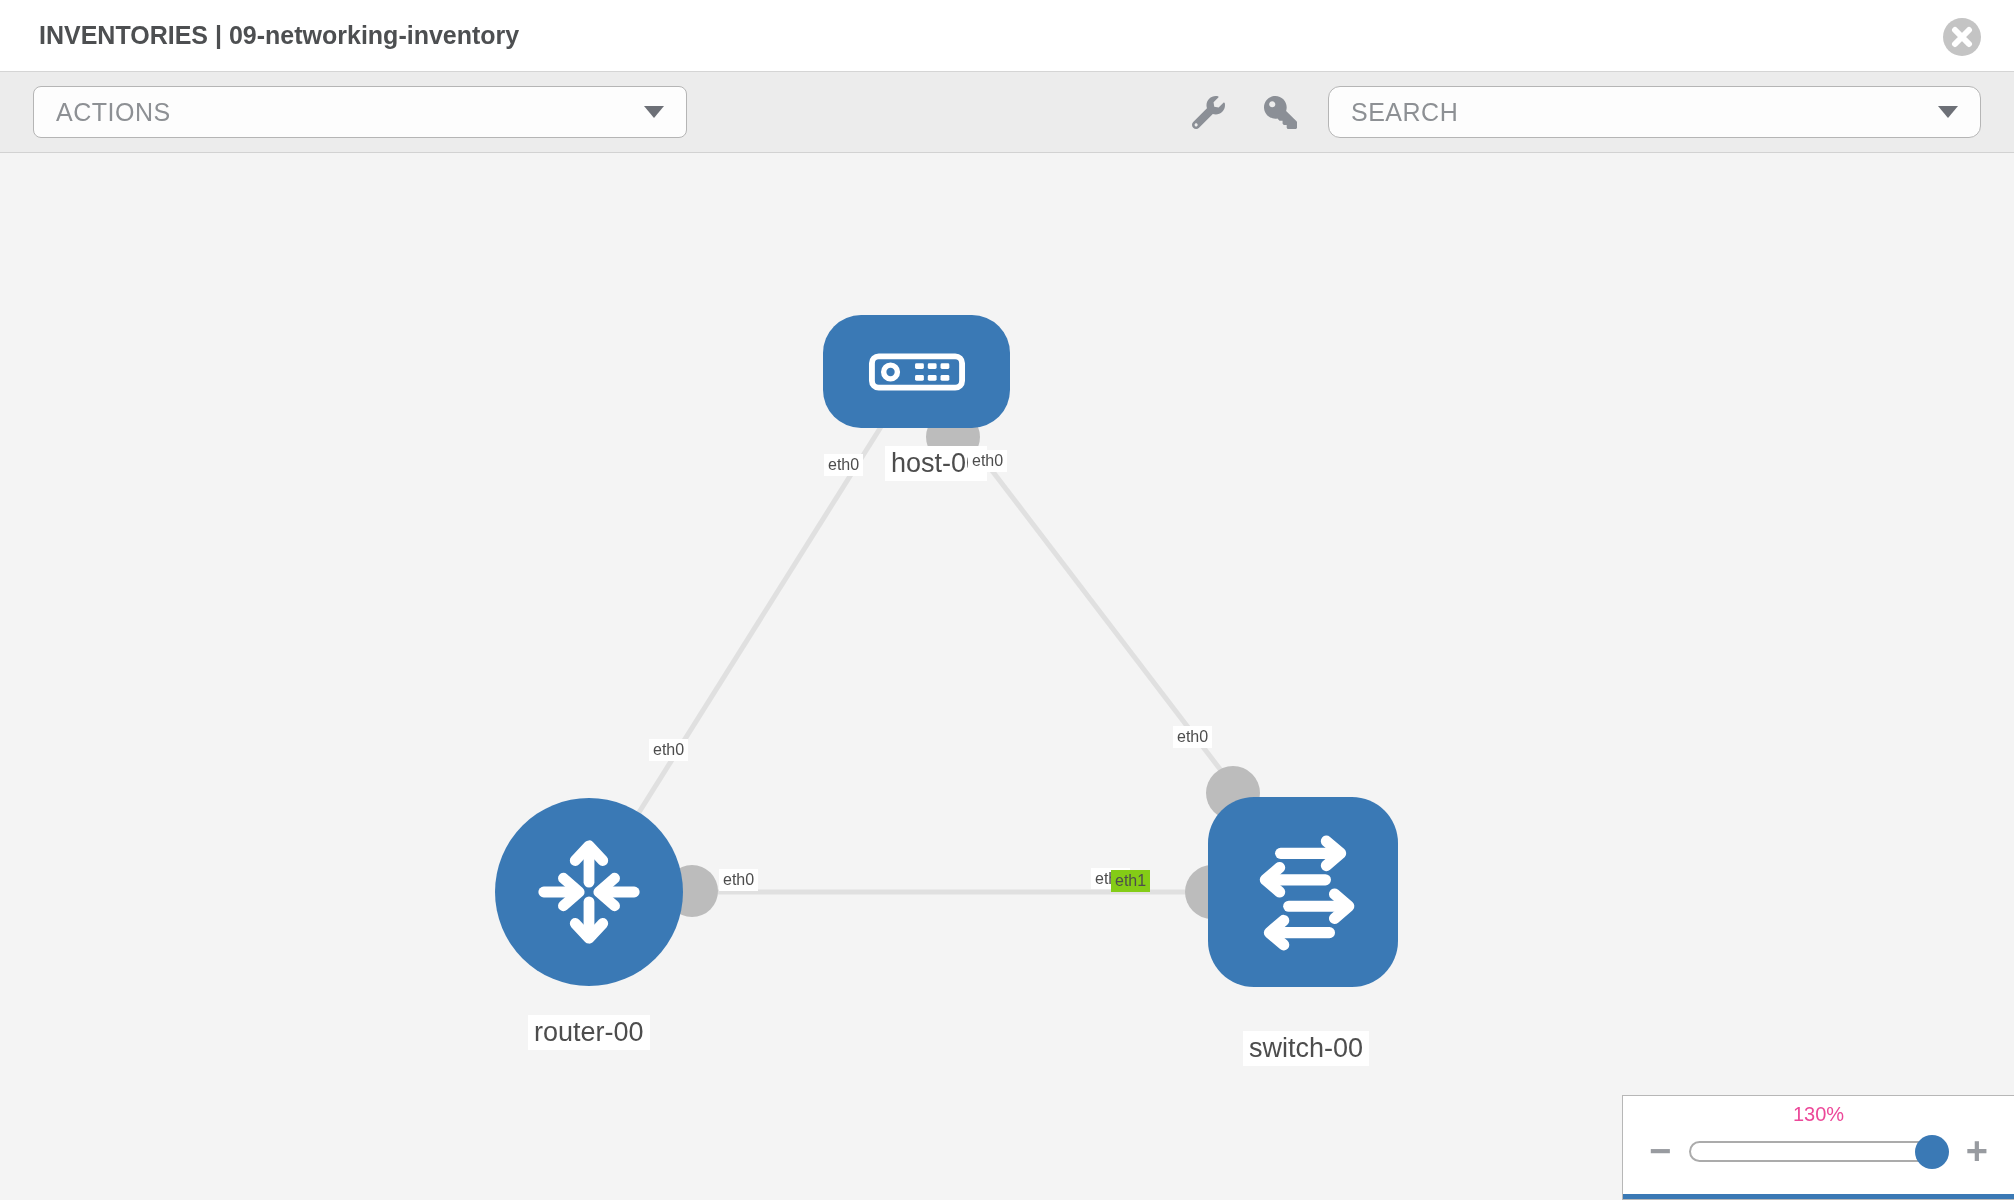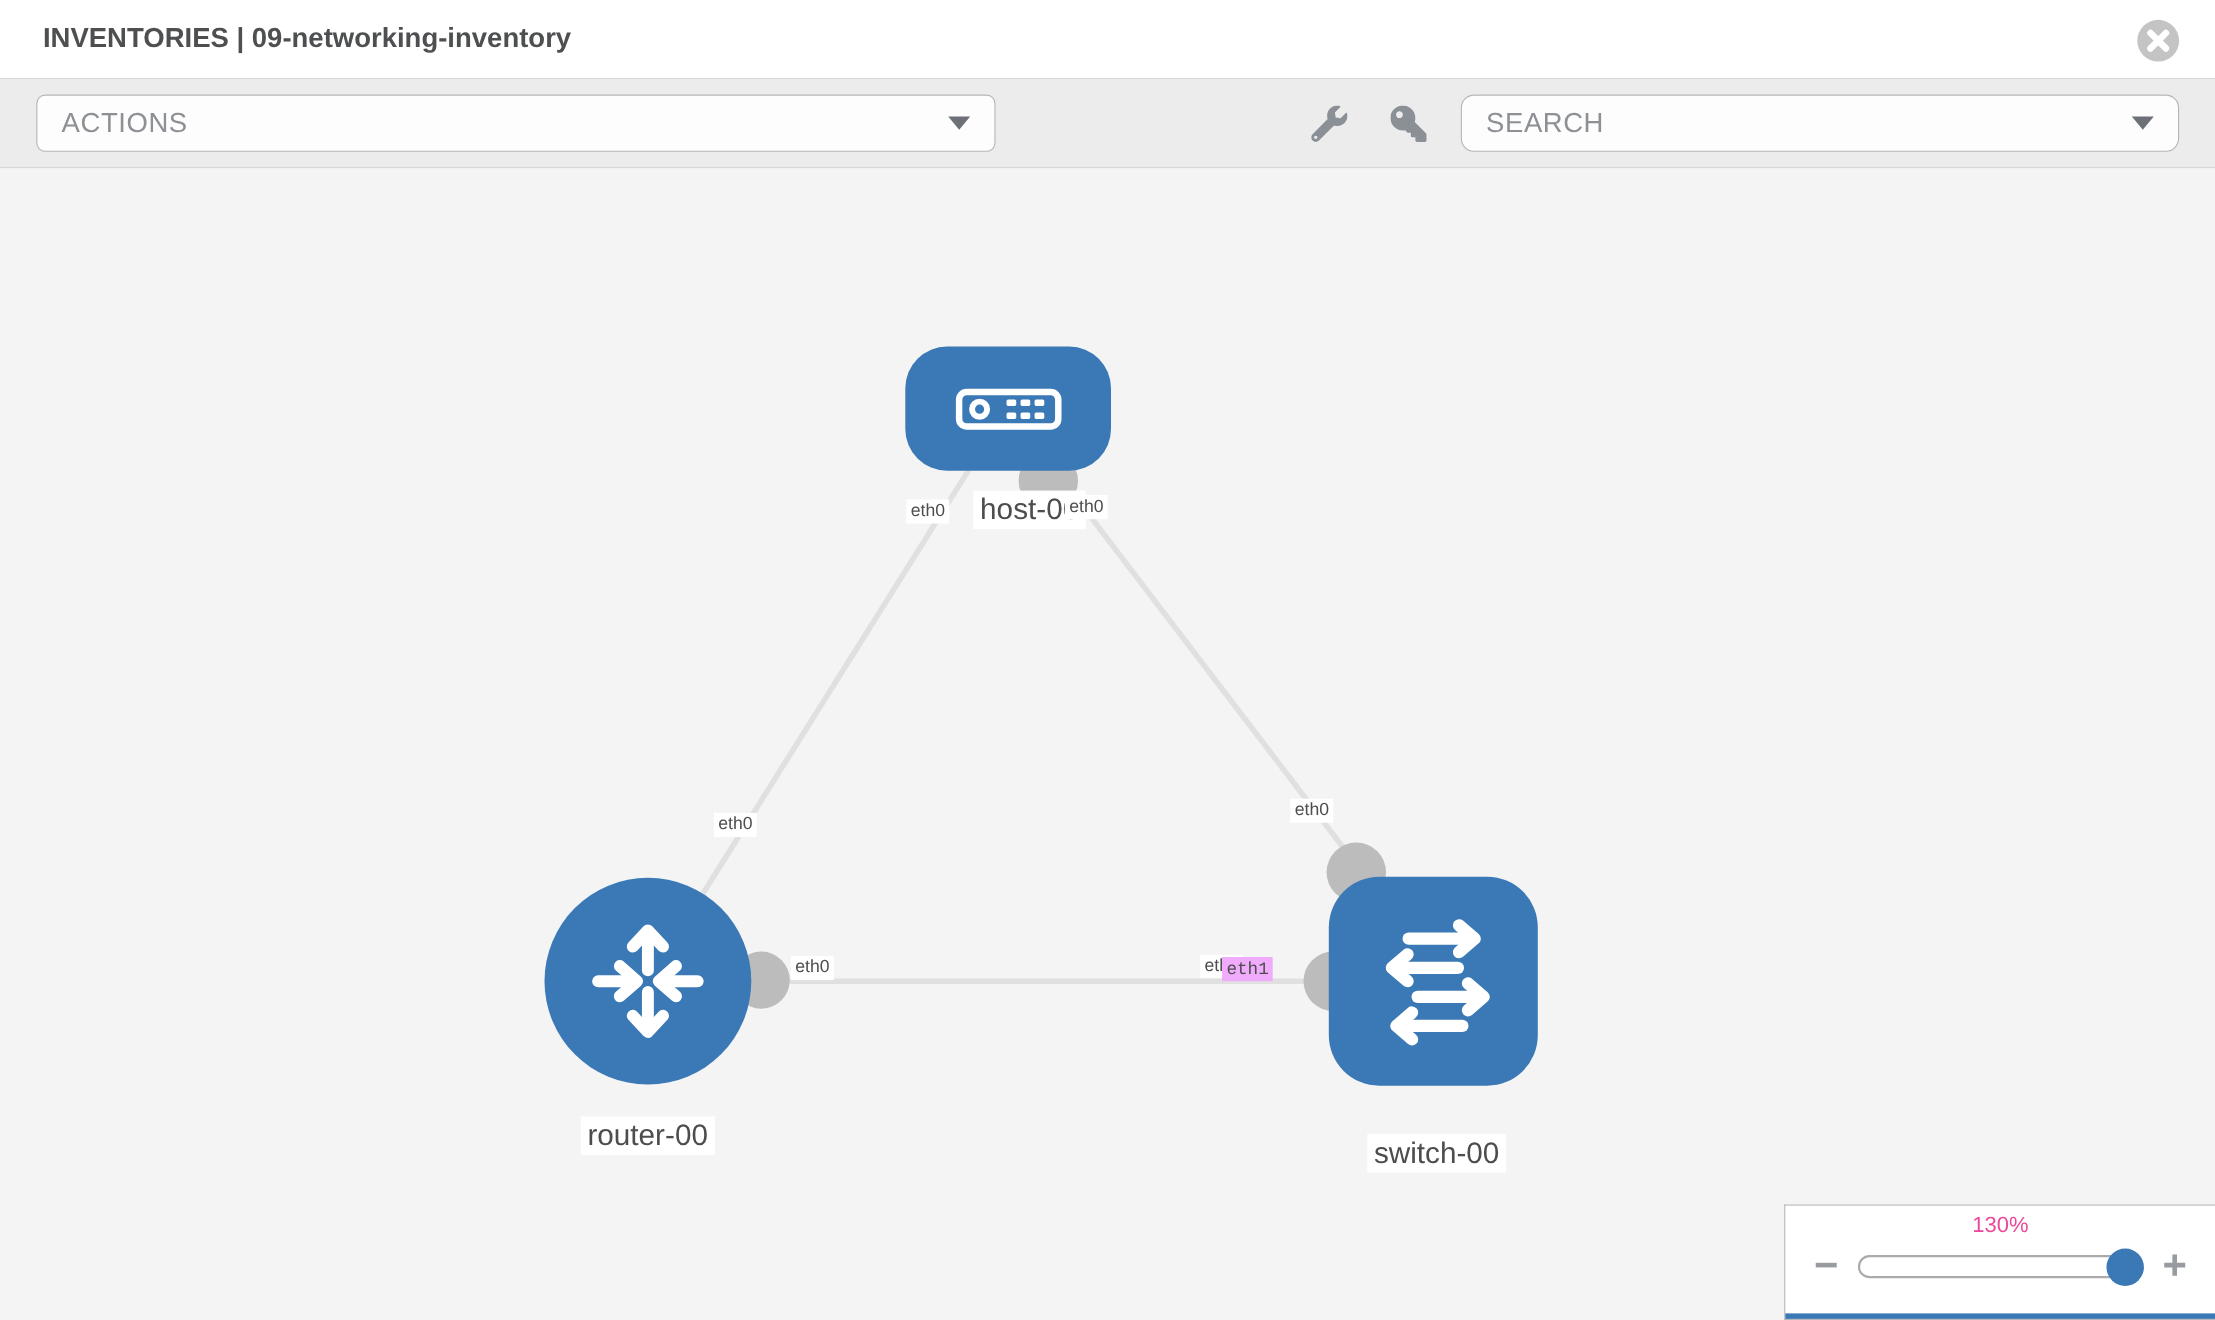--- a/index.html
+++ b/index.html
@@ -15,21 +15,21 @@
                background:#c4c4c4; border:none; cursor:pointer; display:flex; align-items:center; justify-content:center; }
 
   
   .toolbar { height:81px; background:#ececec; border-bottom:1px solid #d2d2d2;
              display:flex; align-items:center; padding:0 33px; }
   .select-box { height:52px; background:#fdfdfd; border:1px solid #b5b5b5; border-radius:8px;
                 display:flex; align-items:center; justify-content:space-between; padding:0 22px; cursor:pointer; }
   .select-box .sel-label { font-size:25px; color:#8d9094; letter-spacing:0.5px; }
   .caret { width:0; height:0; border-left:10px solid transparent; border-right:10px solid transparent;
            border-top:12px solid #6d7077; }
-  .actions-select { width:872px; }
+  .actions-select { width:654px; }
   .search-select { width:653px;border-radius:12px; }
   .tool-icons { display:flex; align-items:center; gap:36px; margin:0 30px 0 auto; }
   .icon-btn { background:none; border:none; cursor:pointer; width:36px; height:36px;
               display:flex; align-items:center; justify-content:center; }
 
   
   .canvas { position:relative; width:2014px; height:1046px; background:#f4f4f4; overflow:hidden; }
   .links-svg { position:absolute; left:0; top:0; z-index:1; }
   .node { position:absolute; z-index:2; display:flex; align-items:center; justify-content:center; }
   .node-host   { left:823px; top:162px; width:187px; height:113px; border-radius:38px; }
@@ -41,21 +41,21 @@
   .chip-host-label   { left:885px;  top:293px; }
   .chip-router-label { left:528px;  top:862px; }
   .chip-switch-label { left:1243px; top:842px;margin-top:36px; }
   .chip-eth-host-left   { left:824px;  top:301px; }
   .chip-eth-host-right  { left:968px;  top:297px; }
   .chip-eth-router-top  { left:649px;  top:586px; }
   .chip-eth-switch-top  { left:1173px; top:573px; }
   .chip-eth-mid-left    { left:719px;  top:716px; }
   .eth-overlap { left:1091px; top:717px; background:none; padding:0; }
   .eth-overlap .under { background:#ffffff; padding:2px 4px; }
-  .eth-overlap .over  { position:absolute; left:20px; top:0; background:#f0abfc; padding:2px 4px;font-family:Liberation Mono, monospace; }
+  .eth-overlap .over  { position:absolute; left:20px; top:0; background:#84cc16; padding:2px 4px; }
 
   
   .zoom-panel { position:absolute; left:1622px; top:1095px; width:392px; height:105px; z-index:5;
                 background:#ffffff; border:1px solid #b7b7b7; border-right:none; }
   .zoom-level { text-align:center; font-size:20px; color:#ec4899; margin-top:7px; }
   .zoom-row { display:flex; align-items:center; margin-top:6px; padding:0 20px; }
   .zoom-btn { background:none; border:none; cursor:pointer; font-size:38px; font-weight:bold;
               color:#989ba0; line-height:1; padding:0 6px; }
   .zoom-track { position:relative; width:268px; height:21px; margin:0 12px; background:#ffffff;
                 border:2px solid #ababab; border-radius:11px; cursor:pointer; }

